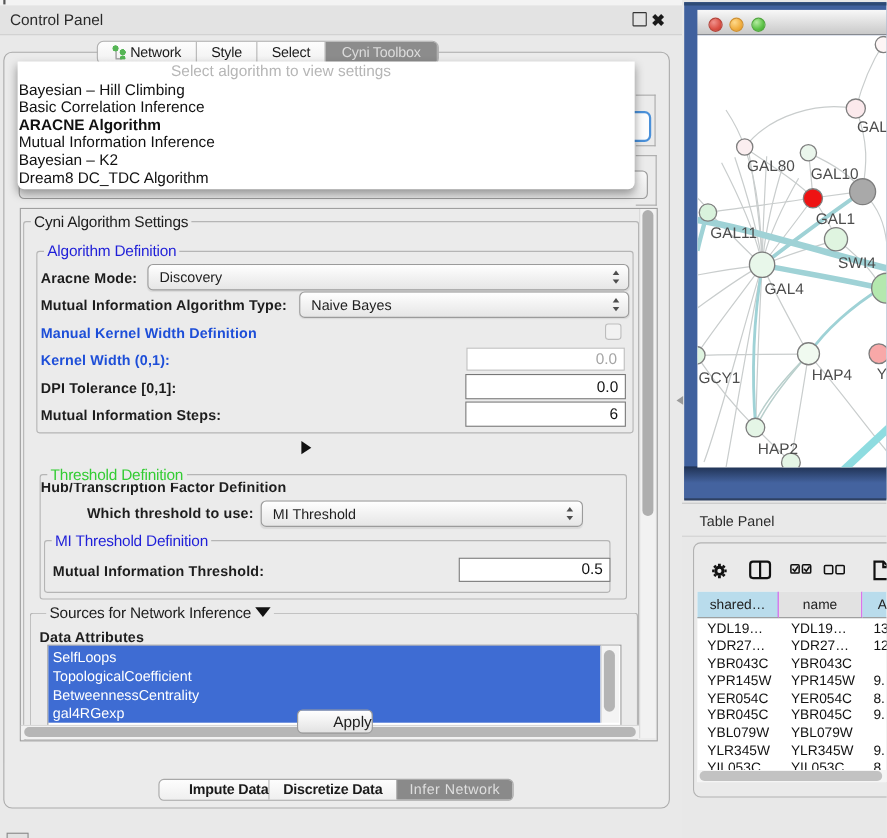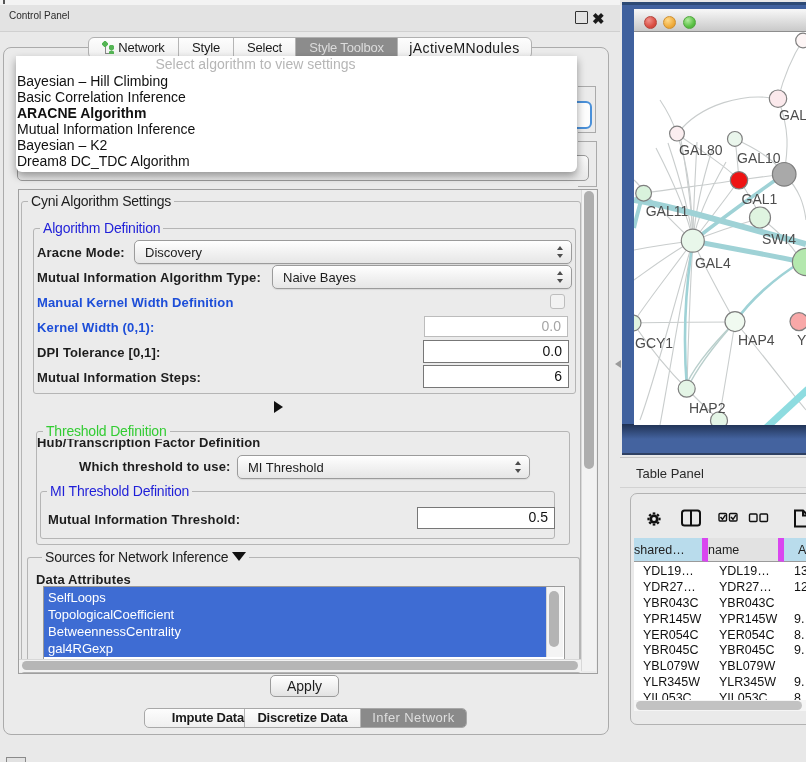--- a/index.html
+++ b/index.html
@@ -24,33 +24,32 @@
   .ttl{position:absolute;top:-9px;left:6px;background:#ebebeb;padding:0 3px;
        font-size:14px;font-weight:normal;white-space:nowrap;letter-spacing:-0.2px;}
 </style>
 </head>
 <body>
 
 <div class="abs" style="left:0;top:0;width:620px;height:762px;background:#e9e9e9;"></div>
 <div class="abs" style="left:0;top:0;width:620px;height:5px;background:#f3f3f3;"></div>
 <div class="abs" style="left:3px;top:0;width:2px;height:4px;background:#555;"></div>
 <div class="abs" style="left:0;top:5px;width:620px;height:26px;background:#e3e3e3;border-bottom:1px solid #d0d0d0;"></div>
-<div class="abs" style="left:9px;top:10px;font-size:10px;color:#2a2a2a;">Control Panel</div>
+<div class="abs" style="left:9px;top:10px;font-size:14px;color:#2a2a2a;">Control Panel</div>
 
 <div class="abs" style="left:575px;top:11px;width:11px;height:11px;border:1.8px solid #333;border-radius:1px;"></div>
 <div class="abs" style="left:592px;top:10px;font-size:15px;font-weight:bold;color:#1a1a1a;">✖</div>
 
 <div class="abs" style="left:3px;top:47px;width:604px;height:686px;border:1px solid #ababab;border-radius:8px;background:#ebebeb;"></div>
 
 <div id="toptabs" class="abs" style="left:88px;top:37px;height:20px;display:flex;border:1px solid #b0b0b0;border-radius:6px;overflow:hidden;background:linear-gradient(#fdfdfd,#f0f0f0);">
   <div class="ttab" style="width:89px;"><span id="neticon"></span>Network</div>
   <div class="ttab" style="width:54px;">Style</div>
   <div class="ttab" style="width:61px;">Select</div>
-  <div class="ttab sel" style="width:101px;">Style Toolbox</div>
-  <div class="ttab" style="width:133px;border-right:none;font-size:14px;letter-spacing:0.4px;">jActiveMNodules</div>
+  <div class="ttab sel" style="width:101px;">Cyni Toolbox</div>
 </div>
 <style>
  .ttab{height:20px;line-height:20px;text-align:center;font-size:13px;color:#1a1a1a;
        border-right:1px solid #b5b5b5;letter-spacing:-0.2px;}
  .ttab.sel{background:#8c8c8c;color:#dcdcdc;}
  #neticon{display:inline-block;width:13px;height:13px;vertical-align:-2px;margin-right:3px;
    background:
      radial-gradient(circle at 3px 3px, #55b555 2.6px, transparent 3px),
      radial-gradient(circle at 9.5px 6.5px, #55b555 2.6px, transparent 3px),
      radial-gradient(circle at 9.5px 12px, #55b555 2.4px, transparent 2.8px),
@@ -138,22 +137,22 @@
 <div class="abs litem" style="top:641px;">gal4RGexp</div>
 <style>.litem{left:48px;font-size:13px;color:#fff;white-space:nowrap;}</style>
 <div class="abs" style="left:546px;top:587px;width:16px;height:70px;background:#f4f4f4;border-left:1px solid #d5d5d5;"></div>
 <div class="abs" style="left:549px;top:591px;width:10px;height:56px;background:#b4b4b4;border-radius:5px;"></div>
 
 <div class="abs" style="left:581px;top:190px;width:14px;height:481px;background:#f2f2f2;border-left:1px solid #d8d8d8;"></div>
 <div class="abs" style="left:584px;top:191px;width:10px;height:278px;background:#aeaeae;border-radius:5px;"></div>
 <div class="abs" style="left:19px;top:659px;width:562px;height:12px;background:#f2f2f2;border-top:1px solid #d8d8d8;"></div>
 <div class="abs" style="left:22px;top:661px;width:556px;height:9px;background:#b6b6b6;border-radius:5px;"></div>
 
-<div class="abs" style="left:270px;top:675px;width:67px;height:20px;border:1px solid #9b9b9b;border-radius:5px;
-     background:linear-gradient(#ffffff,#f1f1f1 50%,#e2e2e2);text-align:center;line-height:20px;font-size:14px;color:#1d1d1d;">Apply</div>
+<div class="abs" style="left:270px;top:645px;width:67px;height:20px;border:1px solid #9b9b9b;border-radius:5px;
+     background:linear-gradient(#ffffff,#f1f1f1 50%,#e2e2e2);text-align:right;line-height:20px;font-size:14px;color:#1d1d1d;">Apply</div>
 
 <div class="abs" style="left:144px;top:708px;height:18px;display:flex;border:1px solid #a8a8a8;border-radius:5px;overflow:hidden;background:linear-gradient(#fdfdfd,#efefef);">
   <div class="btab" style="width:99px;text-align:right;">Impute Data</div>
   <div class="btab" style="width:115px;">Discretize Data</div>
   <div class="btab bsel" style="width:105px;border-right:none;letter-spacing:0.4px;">Infer Network</div>
 </div>
 <style>
  .btab{height:18px;line-height:18px;text-align:center;font-size:13px;font-weight:bold;color:#1a1a1a;
        border-right:1px solid #b5b5b5;letter-spacing:-0.2px;}
  .btab.bsel{background:#8a8a8a;color:#dedede;font-weight:normal;}
@@ -302,22 +301,22 @@
     <path d="M151,2.5 h8 l5,5 v11 h-13 z"></path>
     <path d="M159,2.5 v5 h5"></path>
   </g>
 </svg>
 
 <div class="abs" style="left:634px;top:538px;width:172px;height:173px;background:#fff;overflow:hidden;"></div>
 <div class="abs th" style="left:634px;width:74px;background:#b9dcec;">shared…</div>
 <div class="abs th" style="left:708px;width:76px;background:#e2e2e2;">name</div>
 <div class="abs th" style="left:784px;width:22px;background:#b9dcec;border-right:none;text-align:left;padding-left:14px;">A</div>
 <style>
- .th{top:538px;height:24px;line-height:24px;font-size:12.5px;color:#222;
-     border-right:6px solid #d946ef;border-bottom:1px solid #9a9a9a;box-sizing:border-box;}
+ .th{top:538px;height:24px;line-height:24px;text-align:center;font-size:12.5px;color:#222;
+     border-right:1px solid #d946ef;border-bottom:1px solid #9a9a9a;box-sizing:border-box;}
  .tr1{position:absolute;left:643px;width:70px;font-size:12.5px;color:#111;white-space:nowrap;}
  .tr2{position:absolute;left:719px;font-size:12.5px;color:#111;white-space:nowrap;}
  .tr3{position:absolute;left:794px;font-size:12.5px;color:#111;white-space:nowrap;}
 </style>
 <div class="tr1" style="top:564px;">YDL19…</div>
 <div class="tr2" style="top:564px;">YDL19…</div>
 <div class="tr3" style="top:564px;">13</div>
 <div class="tr1" style="top:580px;">YDR27…</div>
 <div class="tr2" style="top:580px;">YDR27…</div>
 <div class="tr3" style="top:580px;">12</div>

